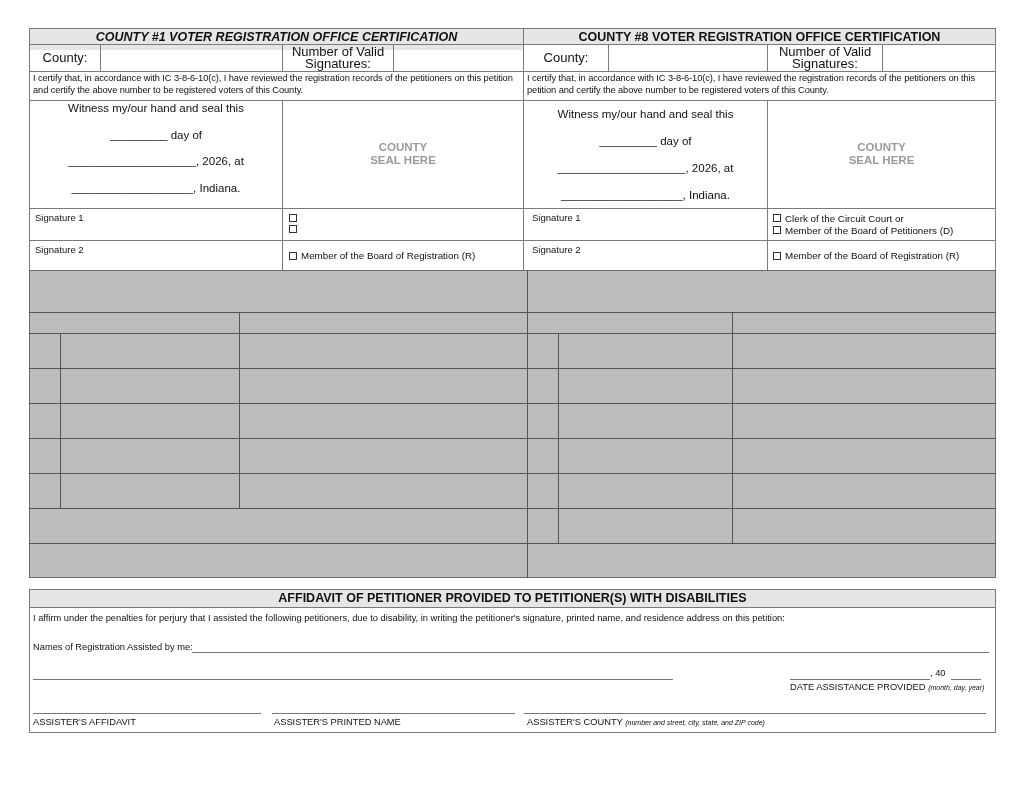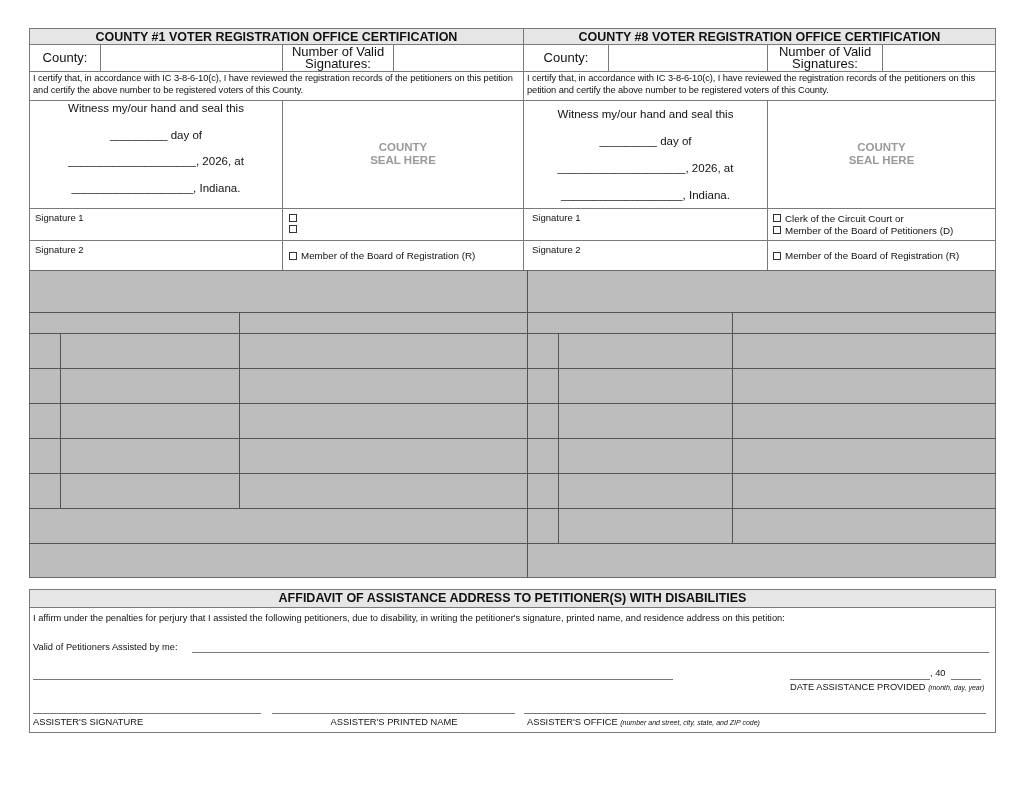--- a/index.html
+++ b/index.html
@@ -24,21 +24,21 @@
   .gray { background: #bdbdbd; }
   .aff-hdr { background: #e6e6e6; font-weight: bold; font-size: 12.5px; text-align: center; line-height: 17px; }
   .small { font-size: 9.3px; }
   .tiny-i { font-style: italic; font-size: 7px; }
 </style>
 </head>
 <body>
 
 <div class="abs" style="left:29px; top:28px; width:967px; height:243px; border:1px solid #7a7a7a;"></div>
 
-<div class="abs hdr" style="left:30px; top:29px; width:493px; height:15px;">COUNTY #1 VOTER REGISTRATION OFFICE CERTIFICATION</div>
+<div class="abs hdr" style="left:30px; top:29px; width:493px; height:21px;font-style:italic;">COUNTY #1 VOTER REGISTRATION OFFICE CERTIFICATION</div>
 <div class="abs hdr" style="left:524px; top:29px; width:471px; height:15px;">COUNTY #8 VOTER REGISTRATION OFFICE CERTIFICATION</div>
 
 <div class="ln-h" style="left:29px; top:44px; width:967px;"></div>
 <div class="ln-h" style="left:29px; top:71px; width:967px;"></div>
 <div class="ln-h" style="left:29px; top:100px; width:967px;"></div>
 <div class="ln-h" style="left:29px; top:208px; width:967px;"></div>
 <div class="ln-h" style="left:29px; top:240px; width:967px;"></div>
 
 <div class="ln-v" style="left:523px; top:28px; height:243px;"></div>
 
@@ -148,40 +148,40 @@
 <div class="dk-h" style="left:29px; top:508px; width:967px;"></div>
 <div class="dk-h" style="left:29px; top:543px; width:967px;"></div>
 
 <div class="dk-v" style="left:239px; top:312px; height:196px;"></div>
 <div class="dk-v" style="left:60px; top:333px; height:175px;"></div>
 
 <div class="dk-v" style="left:732px; top:312px; height:231px;"></div>
 <div class="dk-v" style="left:558px; top:333px; height:210px;"></div>
 
 <div class="abs" style="left:29px; top:589px; width:967px; height:144px; border:1px solid #7a7a7a;"></div>
-<div class="abs aff-hdr" style="left:30px; top:590px; width:965px; height:18px; border-bottom:1px solid #7a7a7a;">AFFIDAVIT OF ASSISTANCE ADDRESS TO PETITIONER(S) WITH DISABILITIES</div>
+<div class="abs aff-hdr" style="left:30px; top:590px; width:965px; height:18px; border-bottom:1px solid #7a7a7a;">AFFIDAVIT OF PETITIONER PROVIDED TO PETITIONER(S) WITH DISABILITIES</div>
 
 <div class="abs small" style="left:33px; top:613px; width:960px; height:12px; white-space:nowrap;">I affirm under the penalties for perjury that I assisted the following petitioners, due to disability, in writing the petitioner's signature, printed name, and residence address on this petition:</div>
 
-<div class="abs small" style="left:33px; top:642px; width:160px; height:12px; white-space:nowrap;">Valid of Petitioners Assisted by me:</div>
+<div class="abs small" style="left:33px; top:642px; width:160px; height:12px; white-space:nowrap;">Names of Registration Assisted by me:</div>
 <div class="abs" style="left:192px; top:641px; width:797px; height:12px; border-bottom:1px solid #777;"></div>
 
 <div class="abs" style="left:33px; top:668px; width:640px; height:12px; border-bottom:1px solid #777;"></div>
 
 <div class="abs" style="left:790px; top:668px; width:140px; height:12px; border-bottom:1px solid #777;"></div>
 <div class="abs small" style="left:930px; top:668px; width:20px; height:12px; white-space:nowrap;">, 40</div>
 <div class="abs" style="left:951px; top:668px; width:30px; height:12px; border-bottom:1px solid #777;"></div>
 <div class="abs small" style="left:790px; top:682px; width:200px; height:12px; white-space:nowrap;">
   <span>DATE ASSISTANCE PROVIDED</span>
   <span class="tiny-i">(month, day, year)</span>
 </div>
 
 <div class="abs" style="left:33px; top:700px; width:228px; height:14px; border-bottom:1px solid #777;"></div>
-<div class="abs small" style="left:33px; top:717px; width:228px; height:12px; white-space:nowrap;">ASSISTER'S SIGNATURE</div>
+<div class="abs small" style="left:33px; top:717px; width:228px; height:12px; white-space:nowrap;">ASSISTER'S AFFIDAVIT</div>
 
 <div class="abs" style="left:272px; top:700px; width:243px; height:14px; border-bottom:1px solid #777;"></div>
-<div class="abs small" style="left:274px; top:717px; width:240px; height:12px; white-space:nowrap;text-align:center;">ASSISTER'S PRINTED NAME</div>
+<div class="abs small" style="left:274px; top:717px; width:240px; height:12px; white-space:nowrap;">ASSISTER'S PRINTED NAME</div>
 
 <div class="abs" style="left:524px; top:700px; width:462px; height:14px; border-bottom:1px solid #777;"></div>
 <div class="abs small" style="left:527px; top:717px; width:460px; height:12px; white-space:nowrap;">
-  <span>ASSISTER'S OFFICE</span>
+  <span>ASSISTER'S COUNTY</span>
   <span class="tiny-i">(number and street, city, state, and ZIP code)</span>
 </div>
 
 </body></html>

